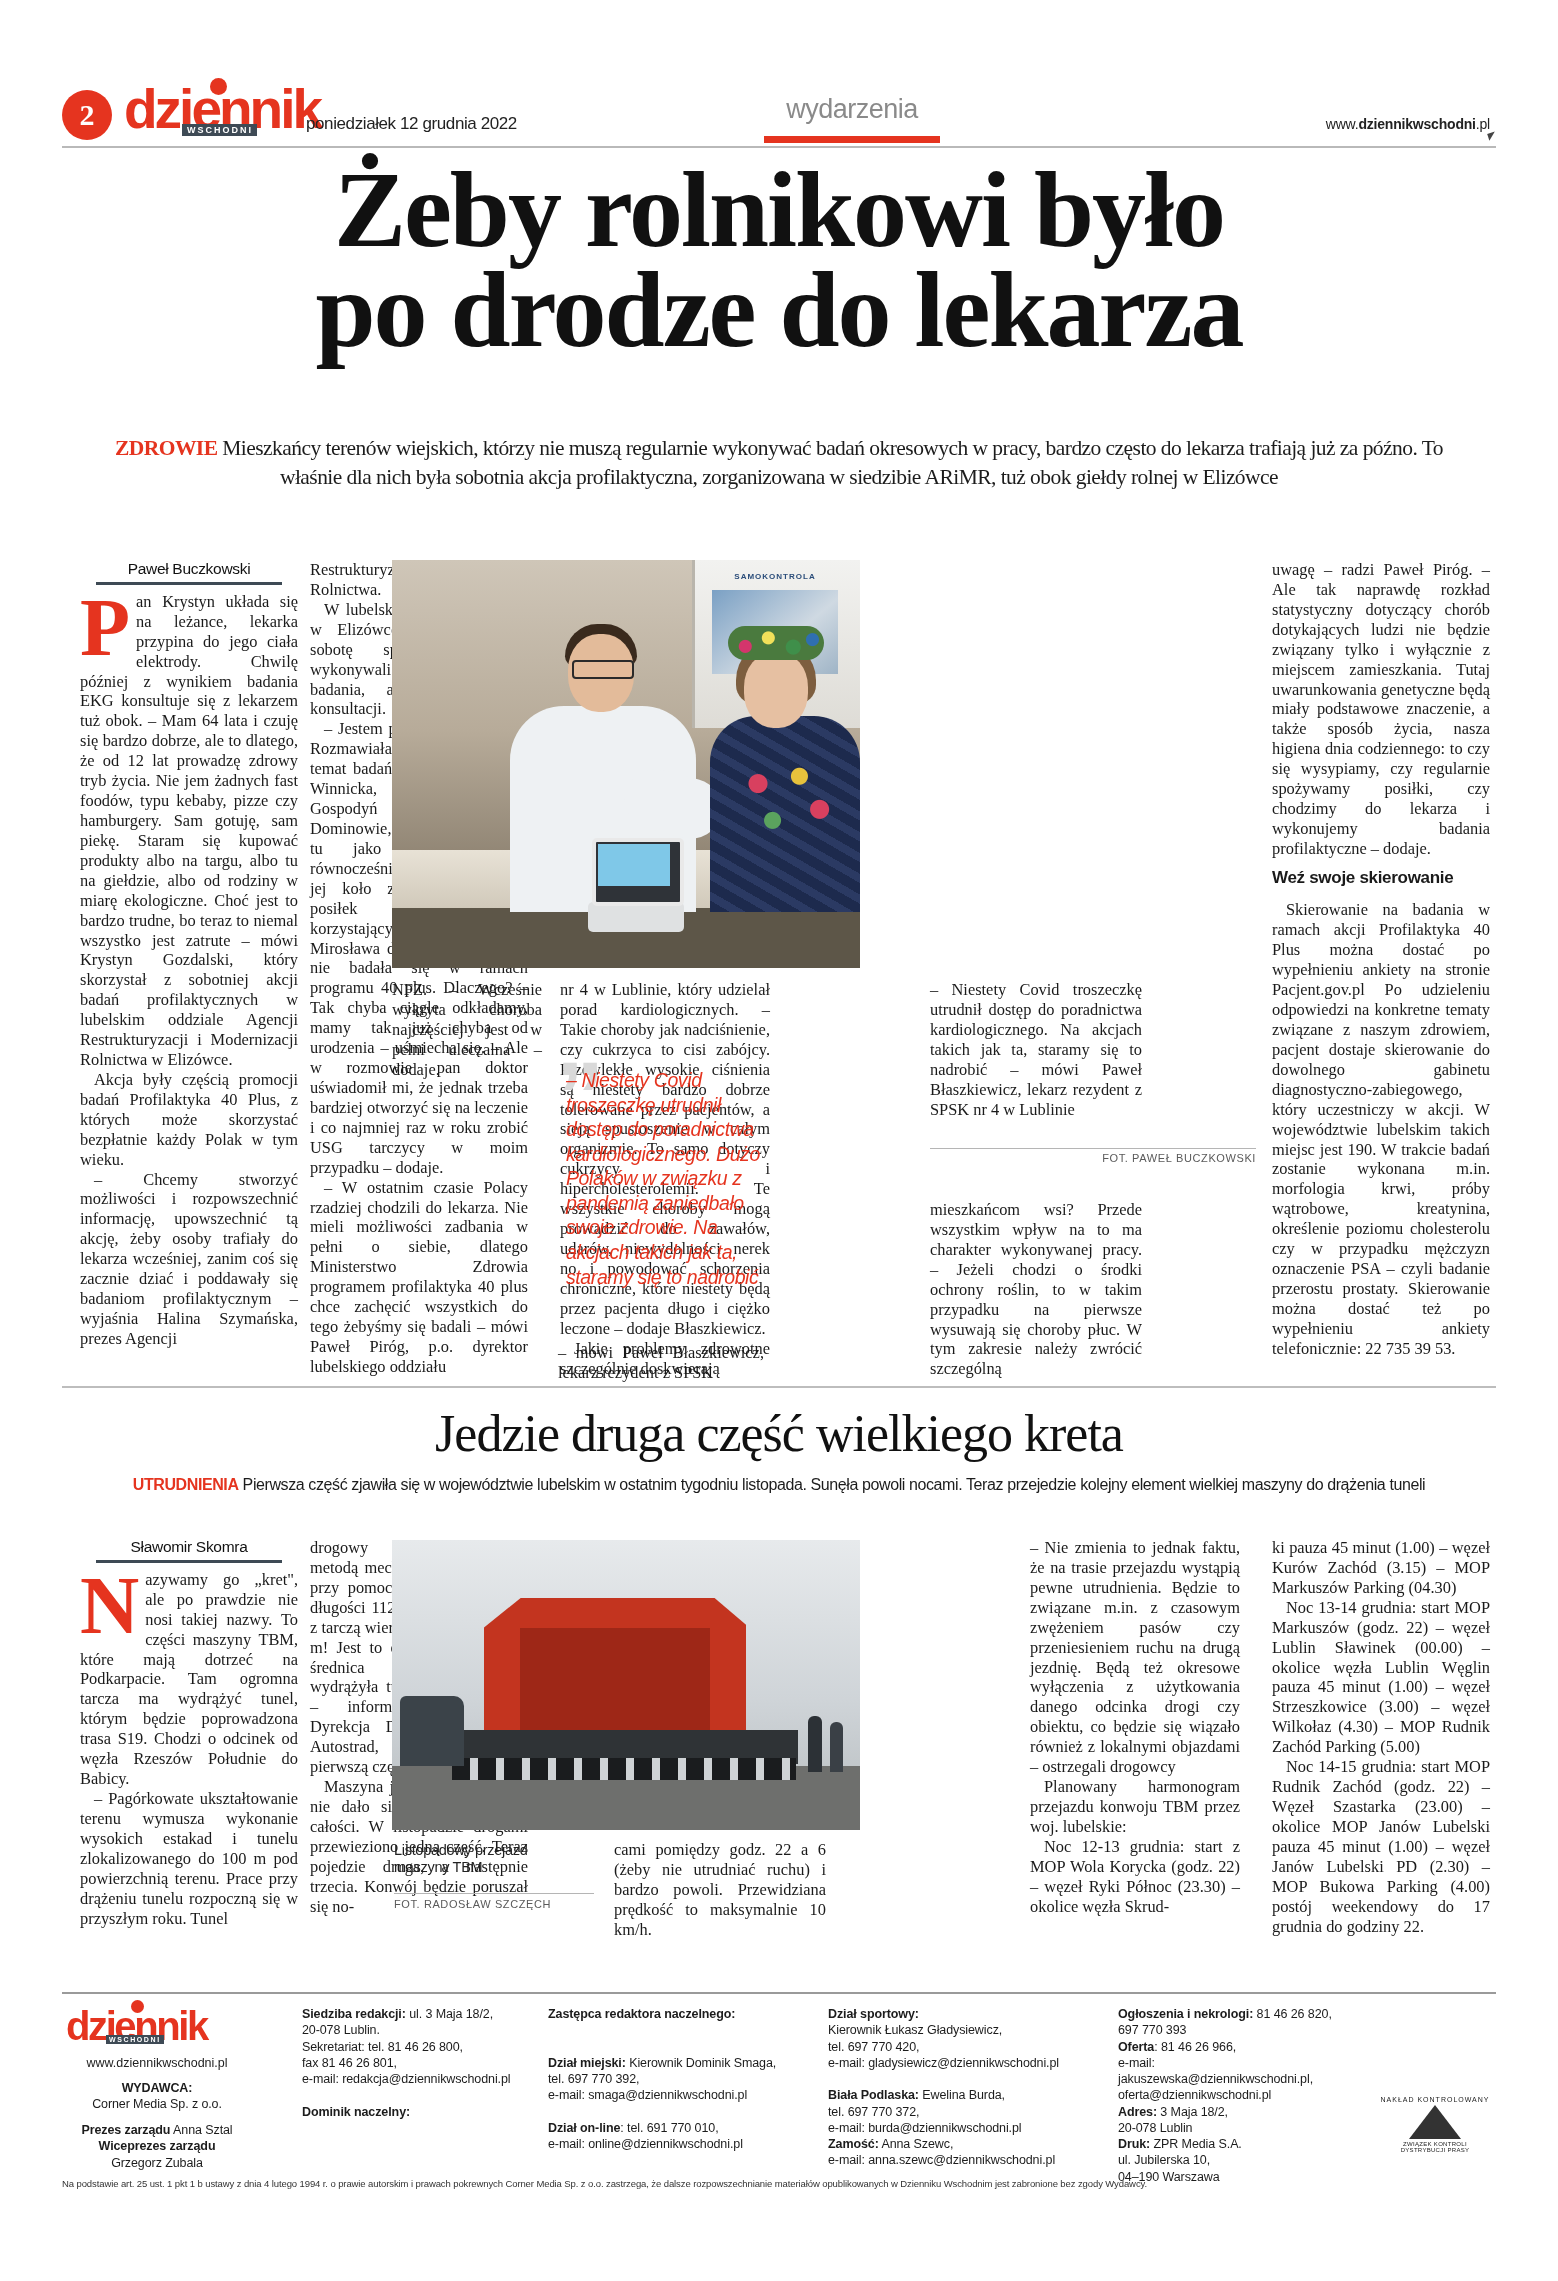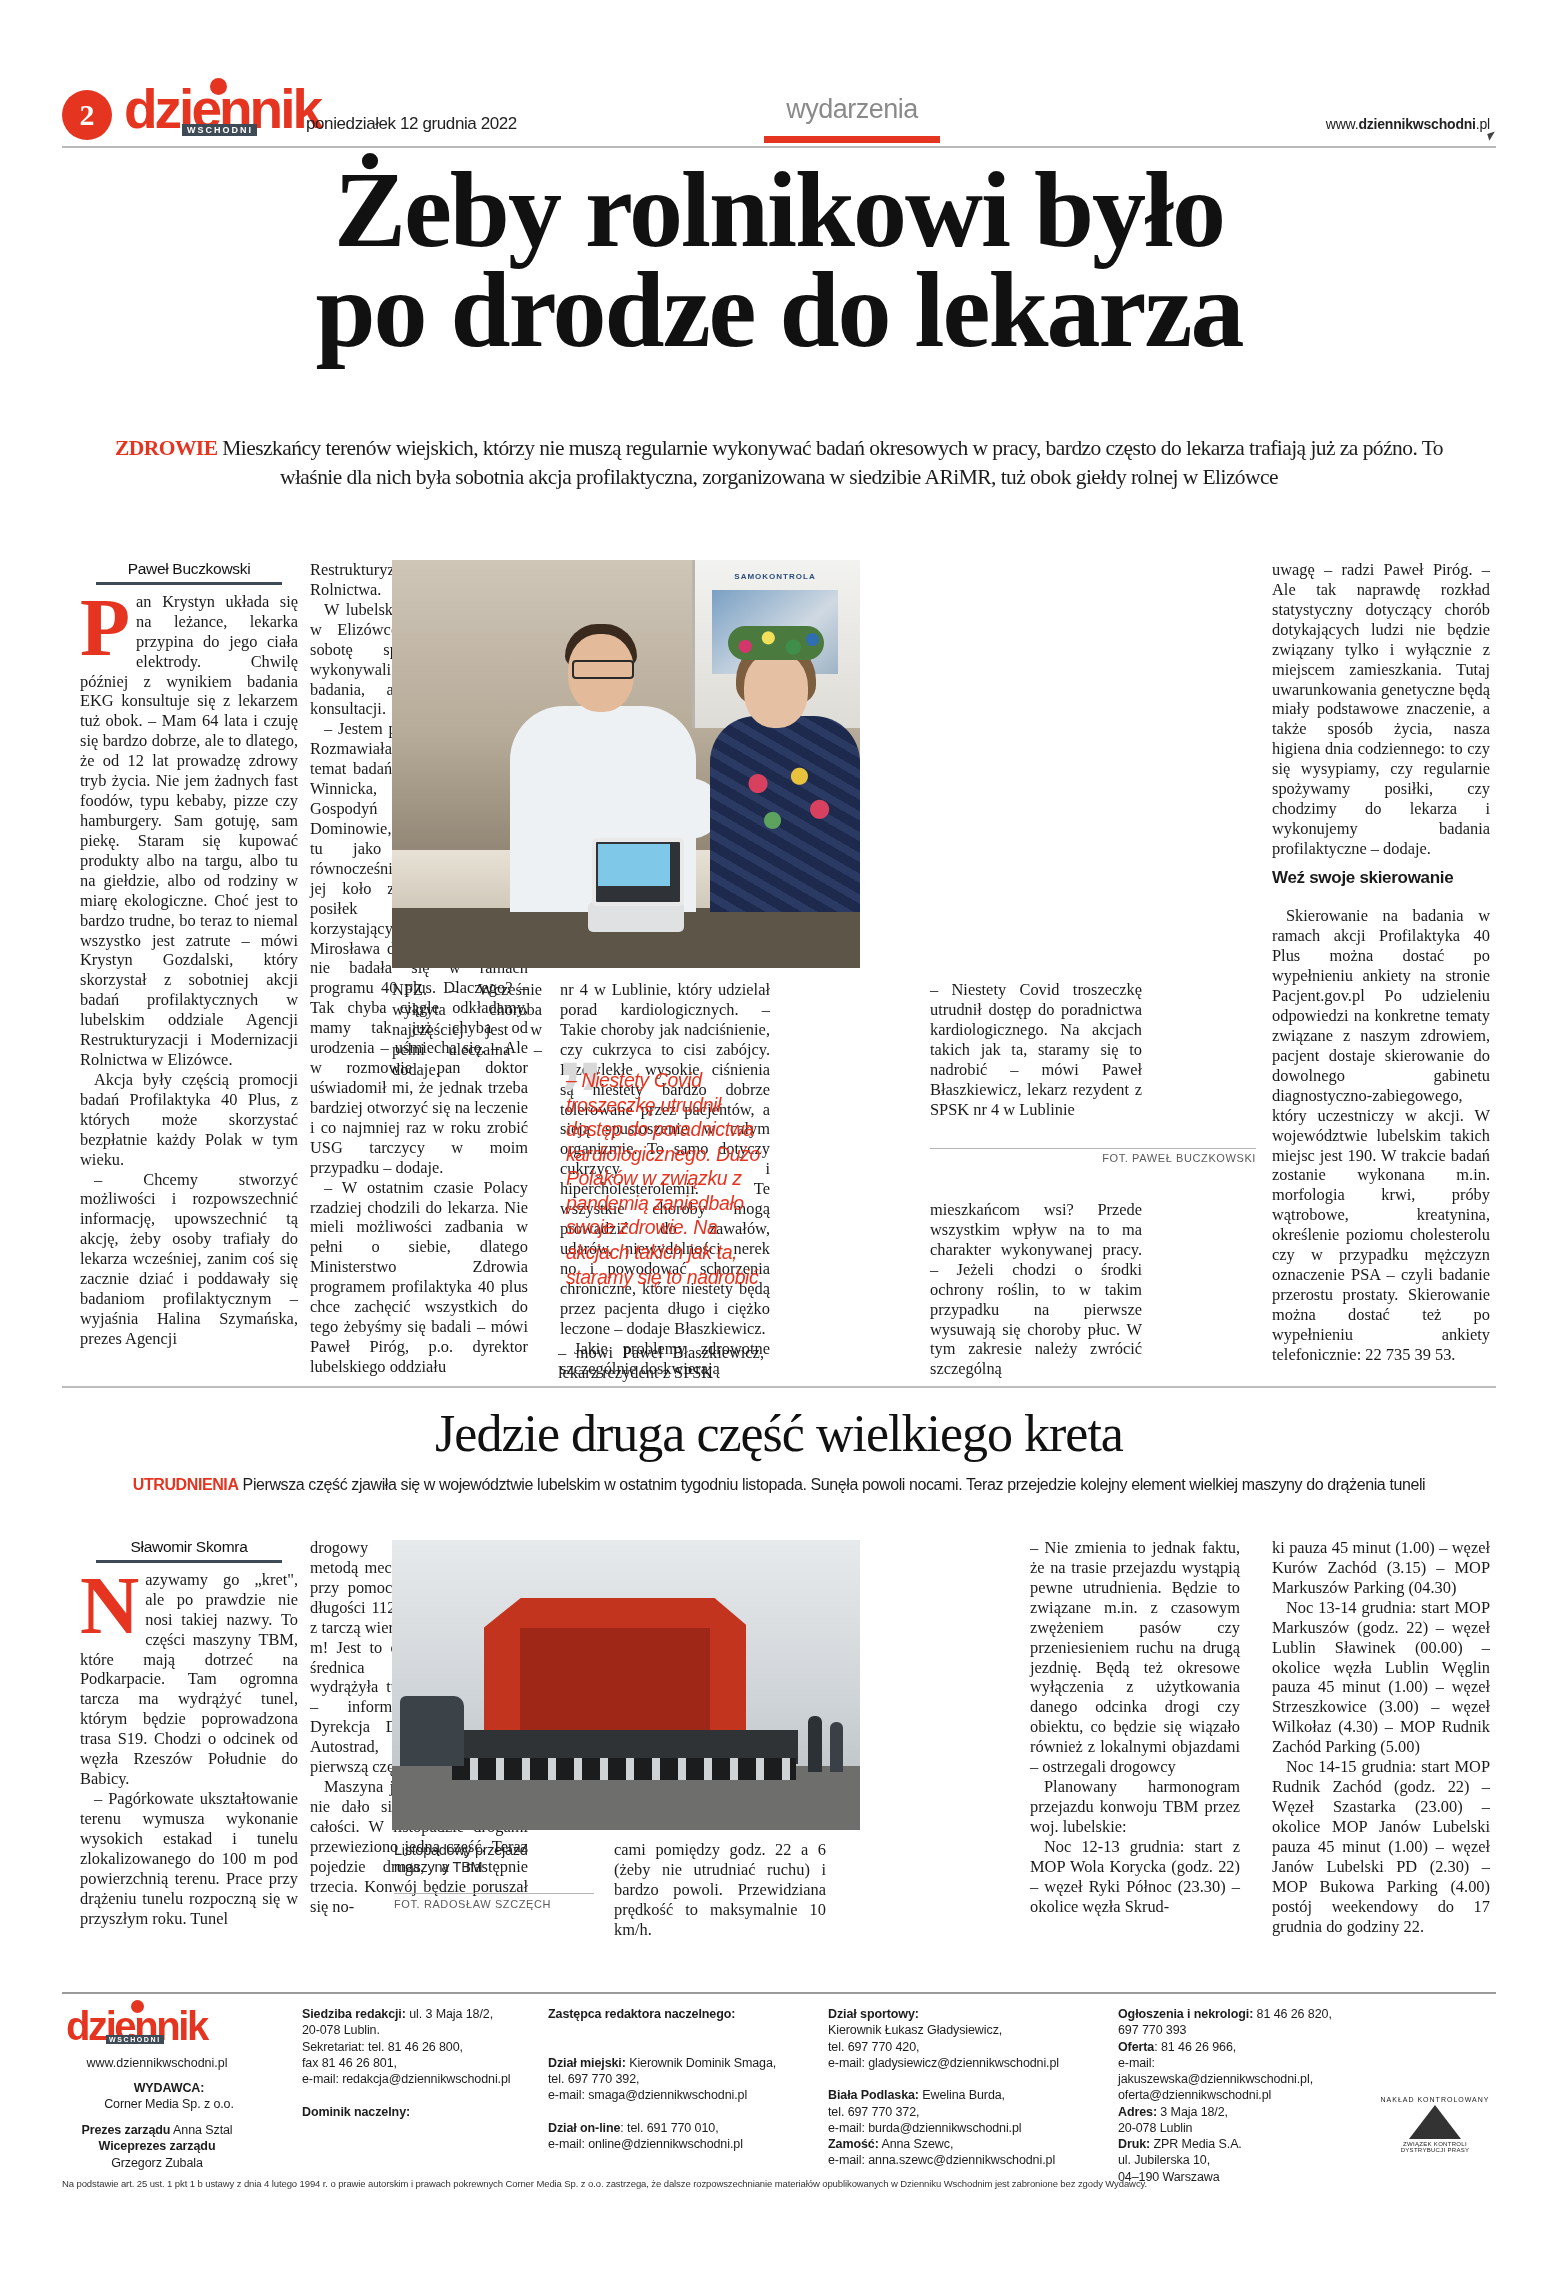--- a/index.html
+++ b/index.html
@@ -39,21 +39,21 @@
         color:#1c1c1c;letter-spacing:-.55px;}
   .lede .kicker{color:#e5341f;font-weight:bold;}
   .byline{font-family:"Liberation Sans",sans-serif;font-size:15.5px;color:#111;
           text-align:center;border-bottom:3px solid #3e4a55;padding-bottom:3px;
           margin:0 16px 7px 16px;letter-spacing:-.3px;}
   .col{position:absolute;font-family:"Liberation Serif",serif;font-size:16.4px;
        line-height:1.215;text-align:justify;color:#1a1a1a;hyphens:manual;}
   .col p{margin:0;text-indent:14px;}
   .col p.noind{text-indent:0;}
   .col .sub{font-family:"Liberation Sans",sans-serif;font-size:17px;font-weight:bold;
-            margin:9px 0 18px 0;text-indent:0;letter-spacing:-.3px;}
+            margin:9px 0 12px 0;text-indent:0;letter-spacing:-.3px;}
   .dropcap{float:left;font-family:"Liberation Serif",serif;font-size:82px;line-height:.78;
            color:#e5341f;font-weight:bold;padding:2px 6px 0 0;margin-top:2px;}
 
   
   .photo1{position:absolute;left:392px;top:560px;width:468px;height:408px;overflow:hidden;
           background:#8d8477;}
   .ph1-wall{position:absolute;inset:0;background:linear-gradient(180deg,#cfc6b8 0%,#b7ab99 42%,#6f6454 100%);}
   .ph1-banner{position:absolute;left:300px;top:0;width:168px;height:168px;
               background:linear-gradient(180deg,#f2f2f0,#dedcd6);border-left:3px solid #b9b5ac;}
   .ph1-bantxt{position:absolute;left:318px;top:12px;width:130px;text-align:center;
@@ -288,21 +288,21 @@
     <p>Noc 13-14 grudnia: start MOP Markuszów (godz. 22) – węzeł Lublin Sławinek (00.00) – okolice węzła Lublin Węglin pauza 45 minut (1.00) – węzeł Strzeszkowice (3.00) – węzeł Wilkołaz (4.30) – MOP Rudnik Zachód Parking (5.00)</p>
     <p>Noc 14-15 grudnia: start MOP Rudnik Zachód (godz. 22) – Węzeł Szastarka (23.00) – okolice MOP Janów Lubelski pauza 45 minut (1.00) – węzeł Janów Lubelski PD (2.30) – MOP Bukowa Parking (4.00) postój weekendowy do 17 grudnia do godziny 22.</p>
   </div>
 
   <div class="footsep"></div>
   <div class="f-logo">dziennik</div>
   <div class="f-logodot"></div>
   <div class="f-logosub">WSCHODNI</div>
   <div class="f-url">www.dziennikwschodni.pl</div>
 
-  <div class="f-blk f-center" style="left:74px;top:2080px;width:190px;">
+  <div class="f-blk f-center" style="left:62px;top:2080px;width:190px;">
     <b>WYDAWCA:</b><br>
     <span>Corner Media  Sp. z o.o.</span>
   </div>
   <div class="f-blk f-center" style="left:62px;top:2122px;width:190px;">
     <b>Prezes zarządu</b><span> Anna Sztal</span><br>
     <b>Wiceprezes zarządu</b><br>
     <span>Grzegorz Zubala</span>
   </div>
 
   <div class="f-blk" id="fc2" style="left:302px;top:2006px;width:230px;">

